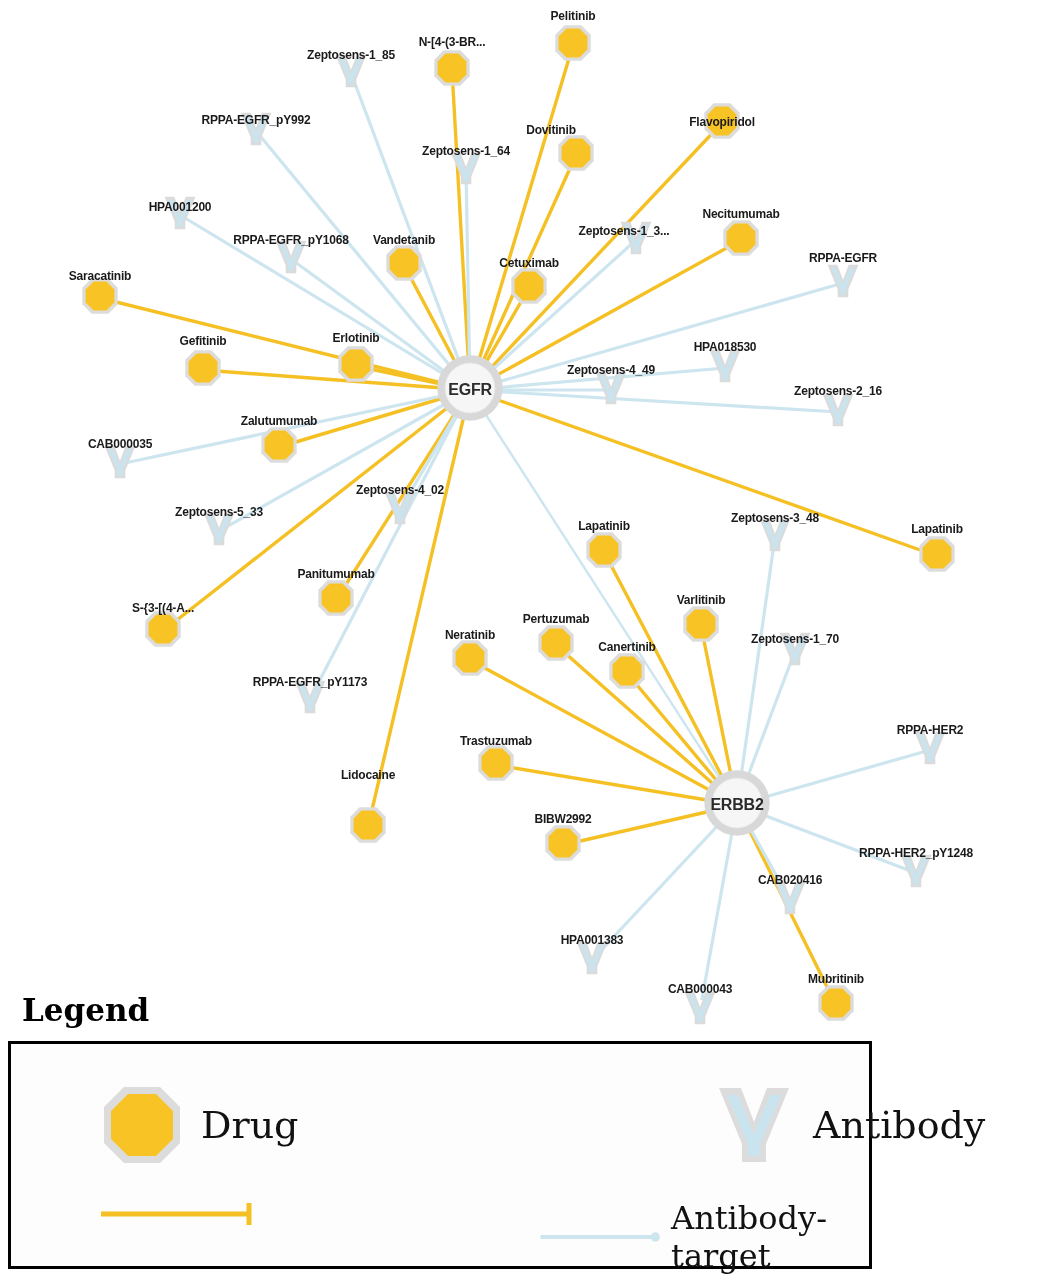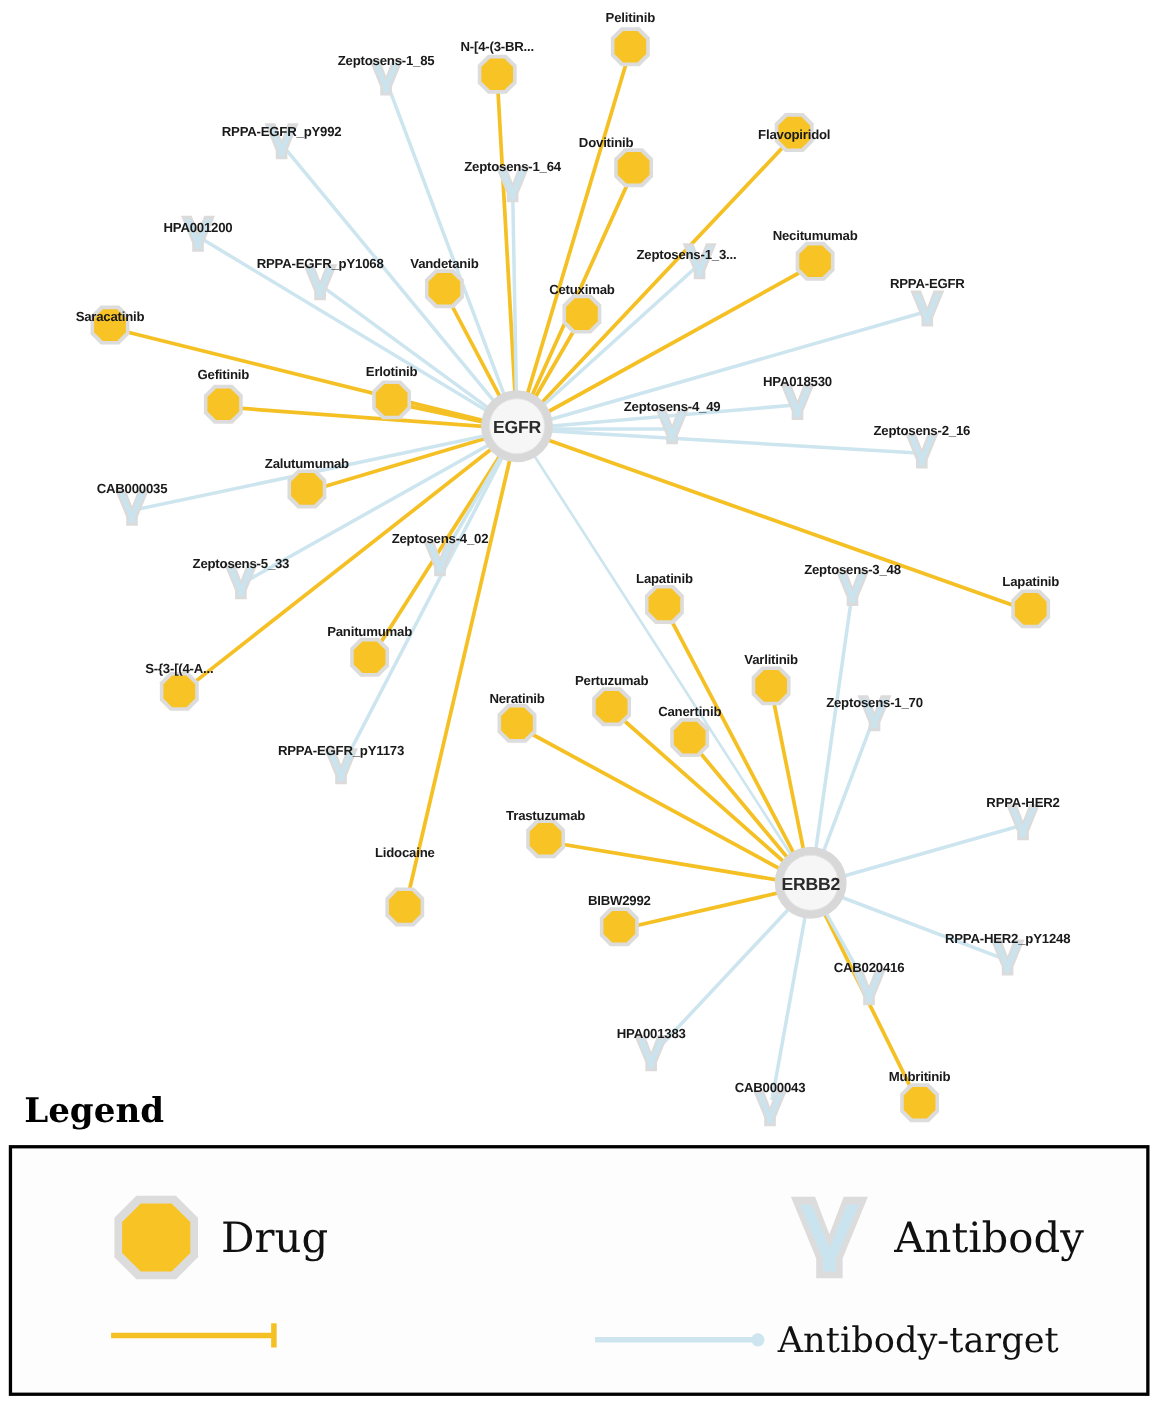--- a/index.html
+++ b/index.html
@@ -49,21 +49,21 @@
     top: 992px;
     font-family: "DejaVu Serif", serif;
     font-size: 31px;
     font-weight: bold;
     color: #000;
   }
   #legend-box {
     position: absolute;
     left: 8px;
     top: 1041px;
-    width: 1037px;
+    width: 864px;
     height: 228px;
     border: 3px solid #000;
     box-sizing: border-box;
     background: #fdfdfd;
   }
   .legend-item {
     position: absolute;
     display: flex;
     align-items: center;
   }
@@ -341,21 +341,21 @@
       <div class="node-label" style="left: 790px; top: 880px;">CAB020416</div>
       <div class="node-label" style="left: 592px; top: 940px;">HPA001383</div>
       <div class="node-label" style="left: 700px; top: 989px;">CAB000043</div>
       <div class="node-label" style="left: 573px; top: 16px;">Pelitinib</div>
       <div class="node-label" style="left: 452px; top: 42px;">N-[4-(3-BR...</div>
       <div class="node-label" style="left: 722px; top: 96px; margin-top: 26px;">Flavopiridol</div>
       <div class="node-label" style="left: 551px; top: 130px; text-align: center;">Dovitinib</div>
       <div class="node-label" style="left: 741px; top: 214px;">Necitumumab</div>
       <div class="node-label" style="left: 404px; top: 240px;">Vandetanib</div>
       <div class="node-label" style="left: 529px; top: 263px;">Cetuximab</div>
-      <div class="node-label" style="left: 100px; top: 288px;">Saracatinib</div>
+      <div class="node-label" style="left: 100px; top: 276px;">Saracatinib</div>
       <div class="node-label" style="left: 203px; top: 341px;">Gefitinib</div>
       <div class="node-label" style="left: 356px; top: 338px;">Erlotinib</div>
       <div class="node-label" style="left: 279px; top: 421px;">Zalutumumab</div>
       <div class="node-label" style="left: 937px; top: 529px;">Lapatinib</div>
       <div class="node-label" style="left: 604px; top: 526px;">Lapatinib</div>
       <div class="node-label" style="left: 701px; top: 600px;">Varlitinib</div>
       <div class="node-label" style="left: 336px; top: 574px;">Panitumumab</div>
       <div class="node-label" style="left: 163px; top: 608px;">S-{3-[(4-A...</div>
       <div class="node-label" style="left: 556px; top: 619px;">Pertuzumab</div>
       <div class="node-label" style="left: 470px; top: 635px;">Neratinib</div>

